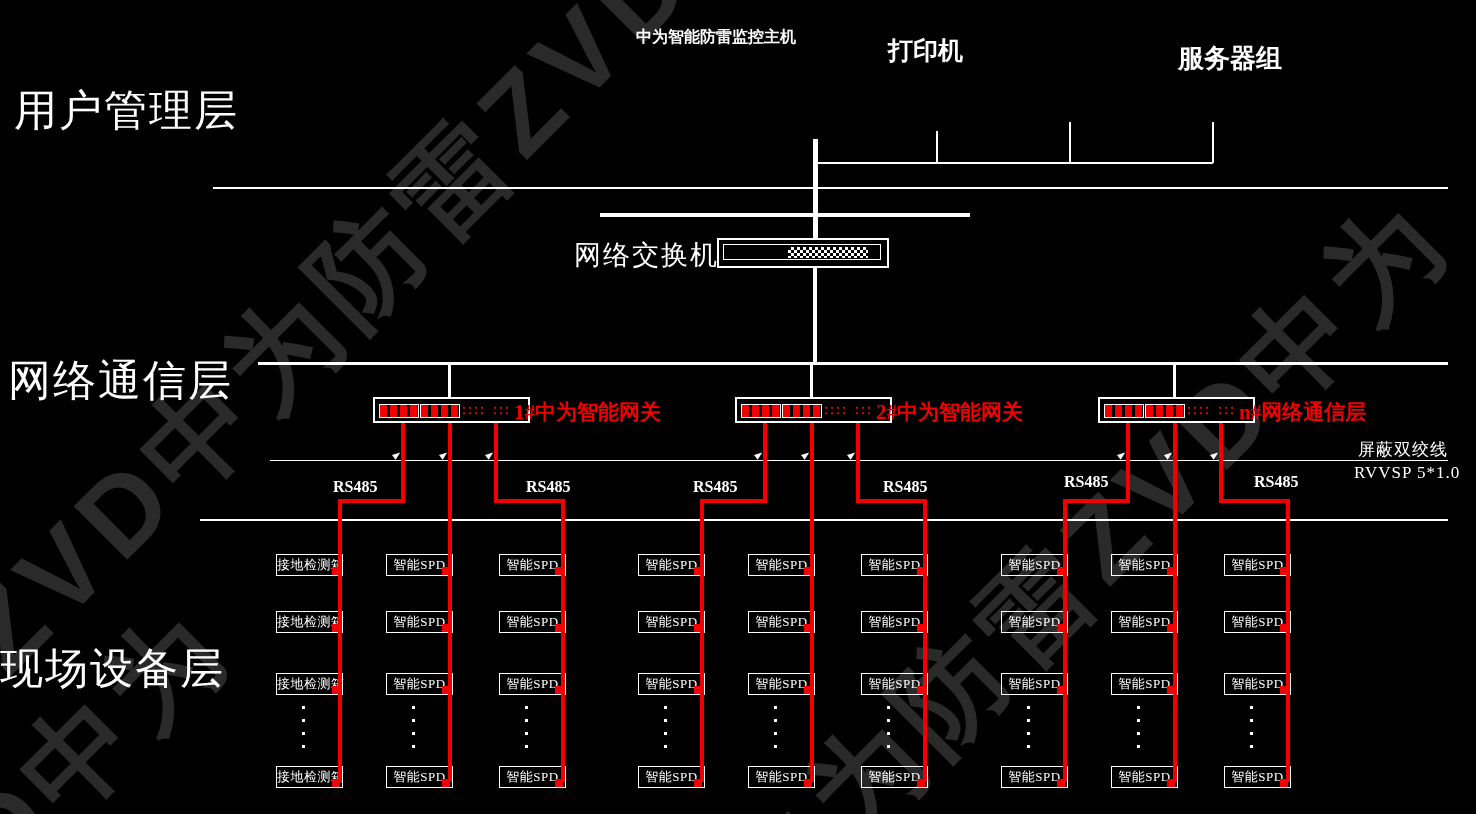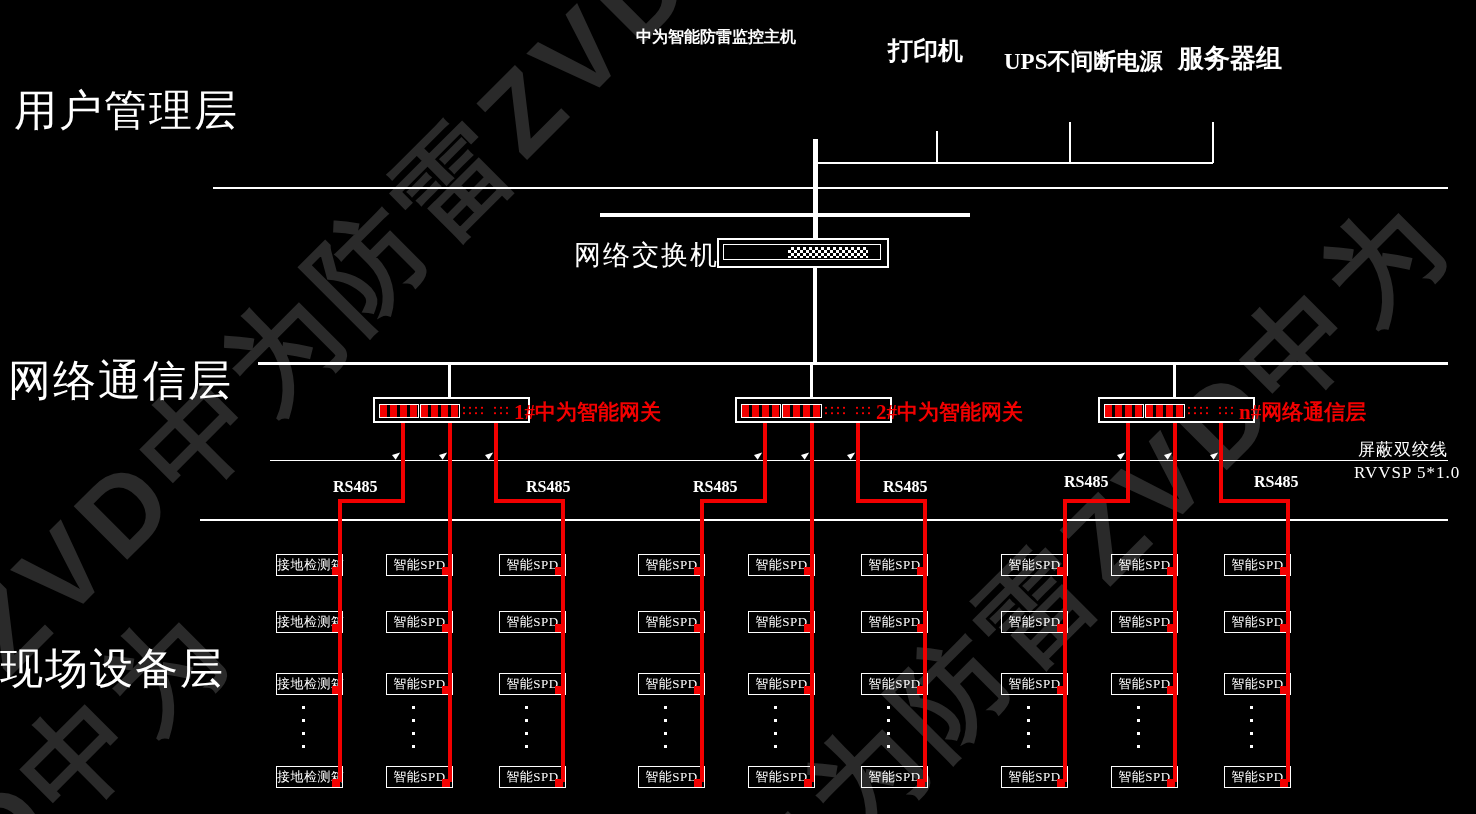--- a/index.html
+++ b/index.html
@@ -61,21 +61,20 @@
   <div class="wm" style="left:-70px;top:600px">ZVD中为防雷ZVD</div>
   <div class="wm" style="left:690px;top:850px">中为防雷ZVD中为</div>
   <div class="wm" style="left:-190px;top:920px">ZVD中为</div>
 
   <div class="layer" style="left:14px;top:82px">用户管理层</div>
   <div class="layer" style="left:0px;top:640px">现场设备层</div>
   <div class="layer" style="left:8px;top:352px">网络通信层</div>
 
   <div class="devlabel" style="left:636px;top:27px;font-size:16px">中为智能防雷监控主机</div>
   <div class="devlabel" style="left:888px;top:34px;font-size:25px">打印机</div>
-  <div class="devlabel" style="left:1004px;top:46px;font-size:23px">UPS不间断电源</div>
   <div class="devlabel" style="left:1178px;top:41px;font-size:26px">服务器组</div>
 
   <svg style="left:690px;top:40px" width="580" height="130" viewBox="690 40 1270 170" fill="none" stroke="#fff" stroke-width="1.5">
     
   </svg>
 
   <div class="wline" style="left:817px;top:162px;width:396px;height:2px"></div>
   <div class="wline" style="left:936px;top:131px;width:2px;height:32px"></div>
   <div class="wline" style="left:1069px;top:122px;width:2px;height:41px"></div>
   <div class="wline" style="left:1212px;top:122px;width:2px;height:41px"></div>

